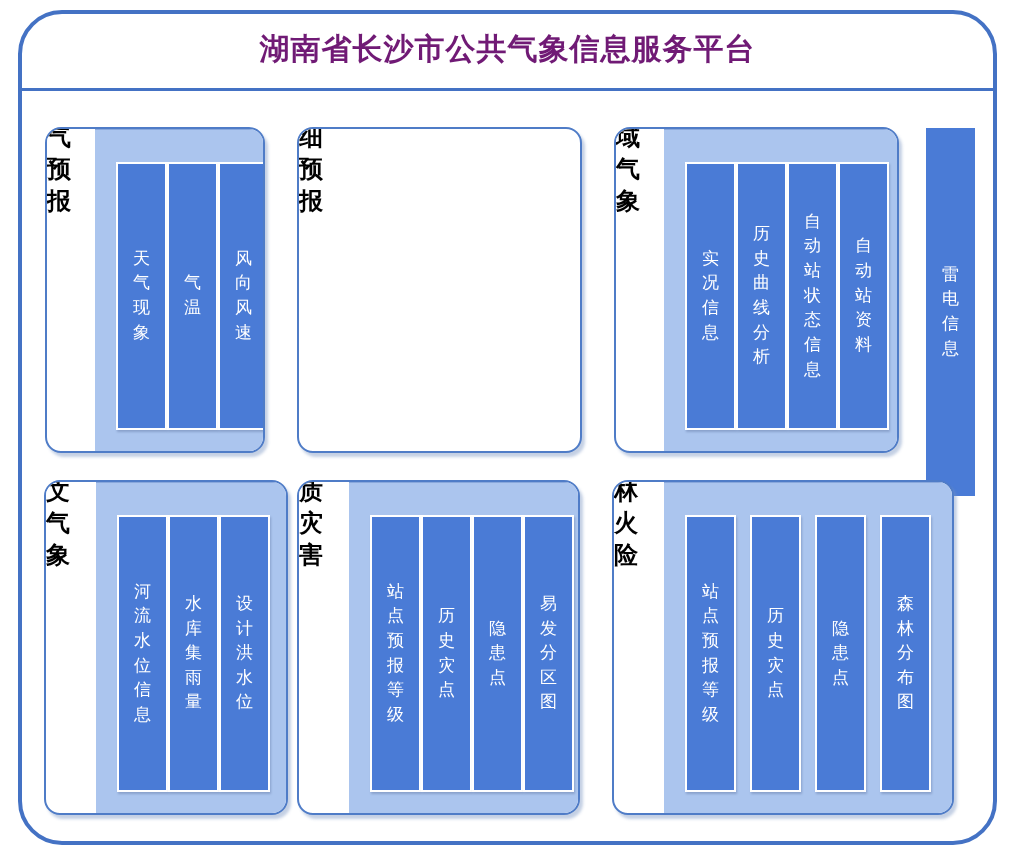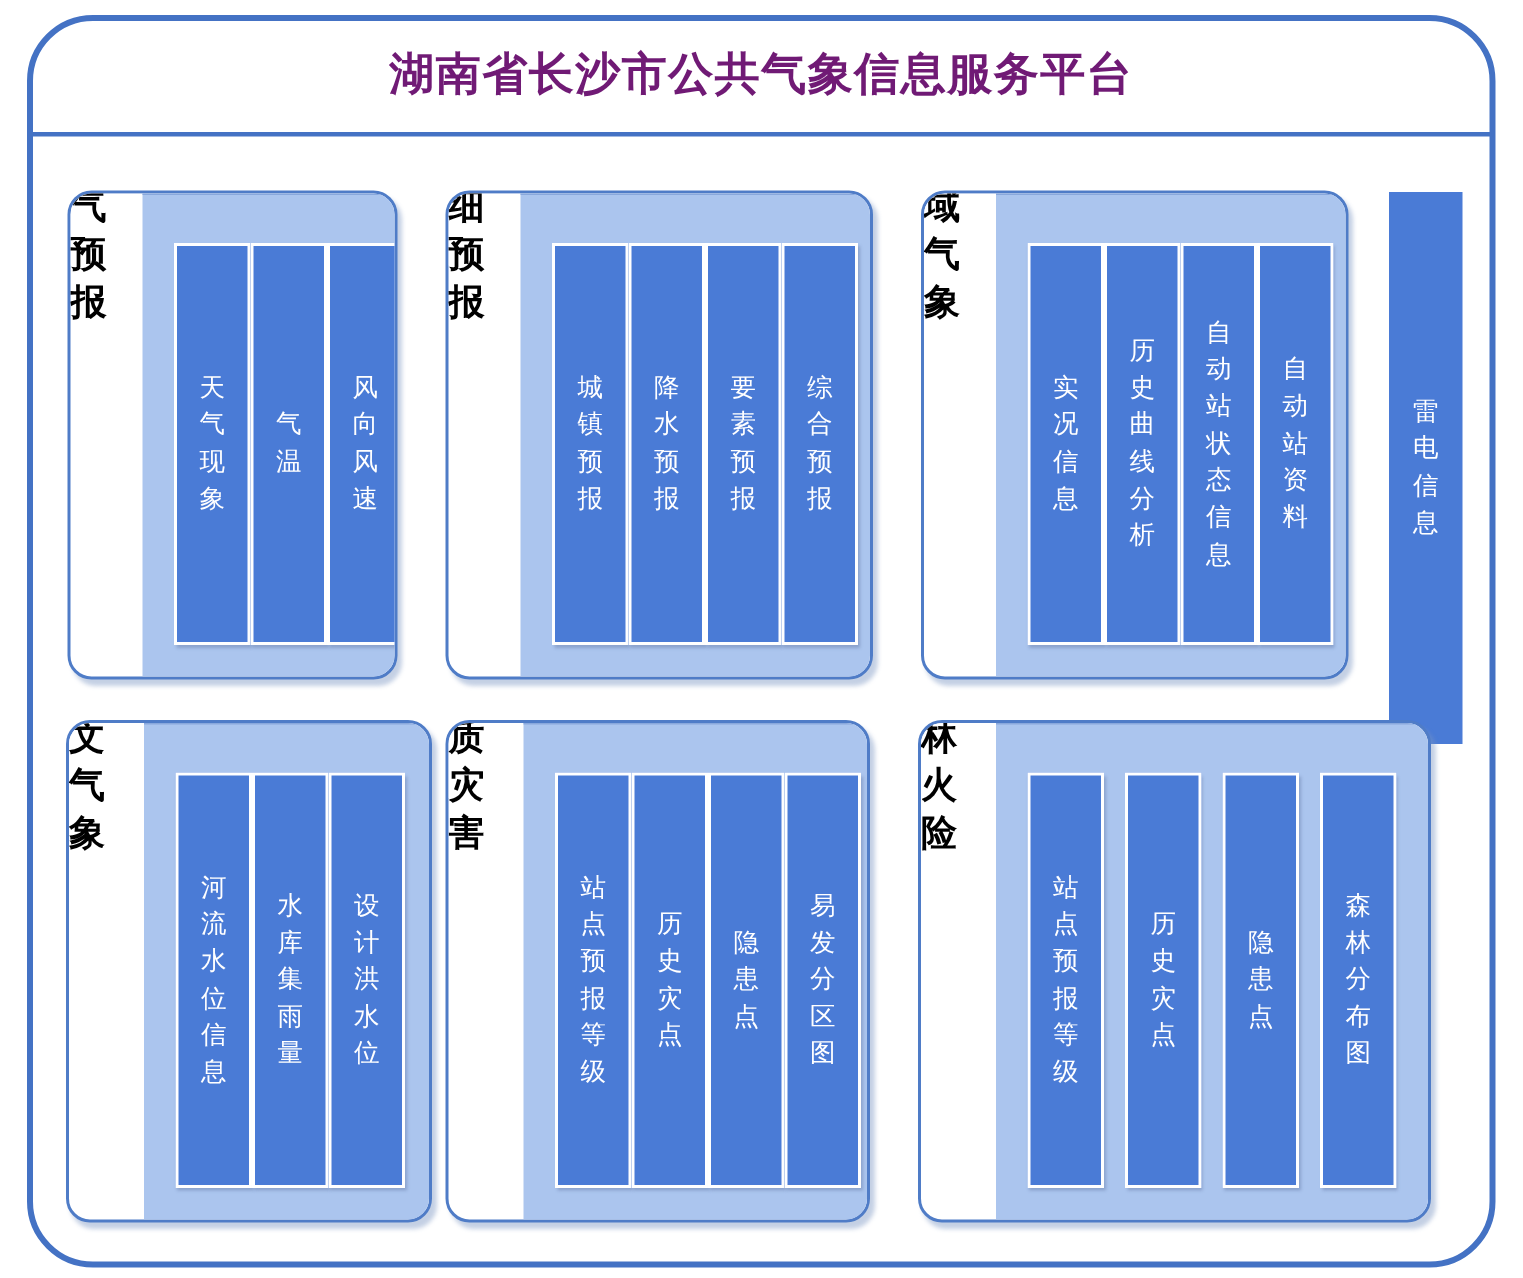--- a/index.html
+++ b/index.html
@@ -107,34 +107,20 @@
     <div class="bar">
         <span class="bar-text">风向风速</span>
       </div>
   </div>
 </section>
 
 <section class="panel" id="panel-1">
   <div class="panel-header">
     <span class="panel-title">精细预报</span>
   </div>
-  <div class="panel-body">
-    <div class="bar">
-        <span class="bar-text">城镇预报</span>
-      </div>
-    <div class="bar">
-        <span class="bar-text">降水预报</span>
-      </div>
-    <div class="bar">
-        <span class="bar-text">要素预报</span>
-      </div>
-    <div class="bar">
-        <span class="bar-text">综合预报</span>
-      </div>
-  </div>
 </section>
 
 <section class="panel" id="panel-2">
   <div class="panel-header">
     <span class="panel-title">区域气象</span>
   </div>
   <div class="panel-body">
     <div class="bar">
         <span class="bar-text">实况信息</span>
       </div>

